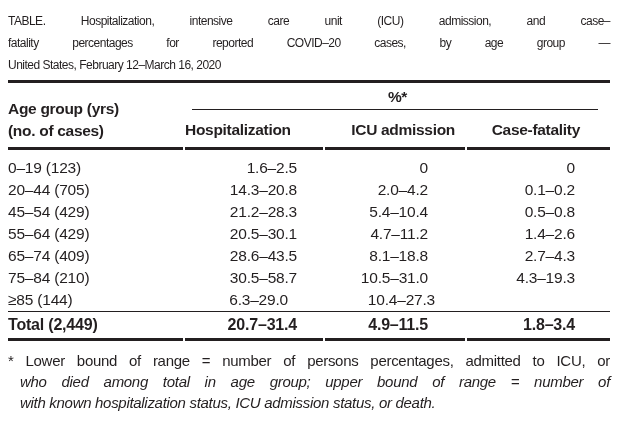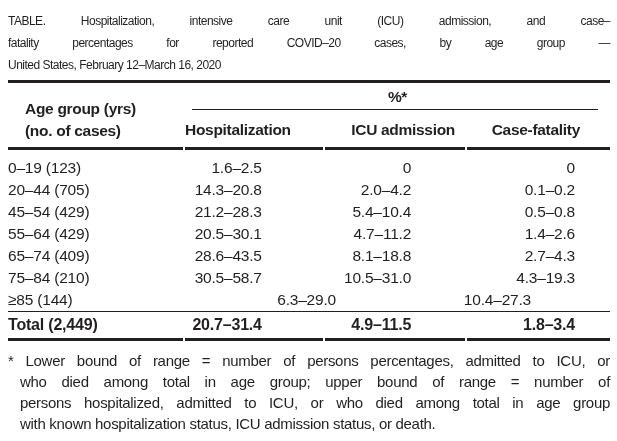--- a/index.html
+++ b/index.html
@@ -20,41 +20,41 @@
   .rule-thick-full { height: 3px; background: #231f20; margin-top: 4px; }
   .rule-seg { display: flex; height: 3px; }
   .rule-seg .s1 { width: 175px; background: #231f20; margin-right: 2px; }
   .rule-seg .s2 { width: 138px; background: #231f20; margin-right: 2px; }
   .rule-seg .s3 { width: 140px; background: #231f20; margin-right: 2px; }
   .rule-seg .s4 { width: 143px; background: #231f20; }
   .rule-thin-full { height: 1px; background: #231f20; }
 
   
   .thead { position: relative; height: 64px; font-weight: 700; font-size: 15.5px; letter-spacing: -0.3px; }
-  .agegroup-head { position: absolute; left: 17px; top: 15px; line-height: 22px; }
+  .agegroup-head { position: absolute; left: 0; top: 15px; line-height: 22px; }
   .spanner { position: absolute; left: 177px; width: 425px; top: 5px; text-align: center; line-height: 18px; }
   .spanner-rule { position: absolute; left: 184px; width: 406px; top: 26px; height: 1px; background: #231f20; }
   .colheads { position: absolute; left: 177px; top: 37px; display: flex; line-height: 20px; }
   .h2 { width: 140px; padding-right: 12px; }
   .h3 { width: 142px; text-align: right; padding-right: 12px; }
   .h4 { width: 143px; text-align: right; padding-right: 30px; }
 
   
   .tbody { padding-top: 7px; font-size: 15.5px; }
-  .trow { display: flex; height: 22px; line-height: 22px; gap: 48px; }
+  .trow { display: flex; height: 22px; line-height: 22px; }
   .c1 { width: 177px; text-align: left; }
   .c2 { width: 140px; text-align: right; padding-right: 28px; }
   .c3 { width: 142px; text-align: right; padding-right: 39px; }
   .c4 { width: 143px; text-align: right; padding-right: 35px; }
   .total-row { font-weight: 700; height: 26px; line-height: 26px; }
 
   
   .footnote { margin-top: 9px; font-size: 15px; line-height: 21px; letter-spacing: -0.3px; }
   .footnote .fl { text-align: justify; text-align-last: justify; }
-  .footnote .fl-indent { padding-left: 12px; }
+  .footnote .fl-indent { padding-left: 12px; font-style: italic; }
   .footnote .fl-last { text-align: right; text-align-last: left; }
 </style>
 </head>
 <body>
 
 <div class="page">
 
   <div class="title">
     <div class="jline">TABLE. Hospitalization, intensive care unit (ICU) admission, and case–</div>
     <div class="jline">fatality percentages for reported COVID–20 cases, by age group —</div>
@@ -140,17 +140,16 @@
   <div class="rule-seg">
     <div class="s1"></div>
       <div class="s2"></div>
       <div class="s3"></div>
       <div class="s4"></div>
   </div>
 
   <div class="footnote">
     <div class="fl">* Lower bound of range = number of persons percentages, admitted to ICU, or</div>
     <div class="fl fl-indent">who died among total in age group; upper bound of range = number of</div>
-    <div class="fl fl-indent">persons hospitalized, admitted to ICU, or who died among total in age group</div>
     <div class="fl fl-indent fl-last">with known hospitalization status, ICU admission status, or death.</div>
   </div>
 
 </div>
 
 </body></html>

